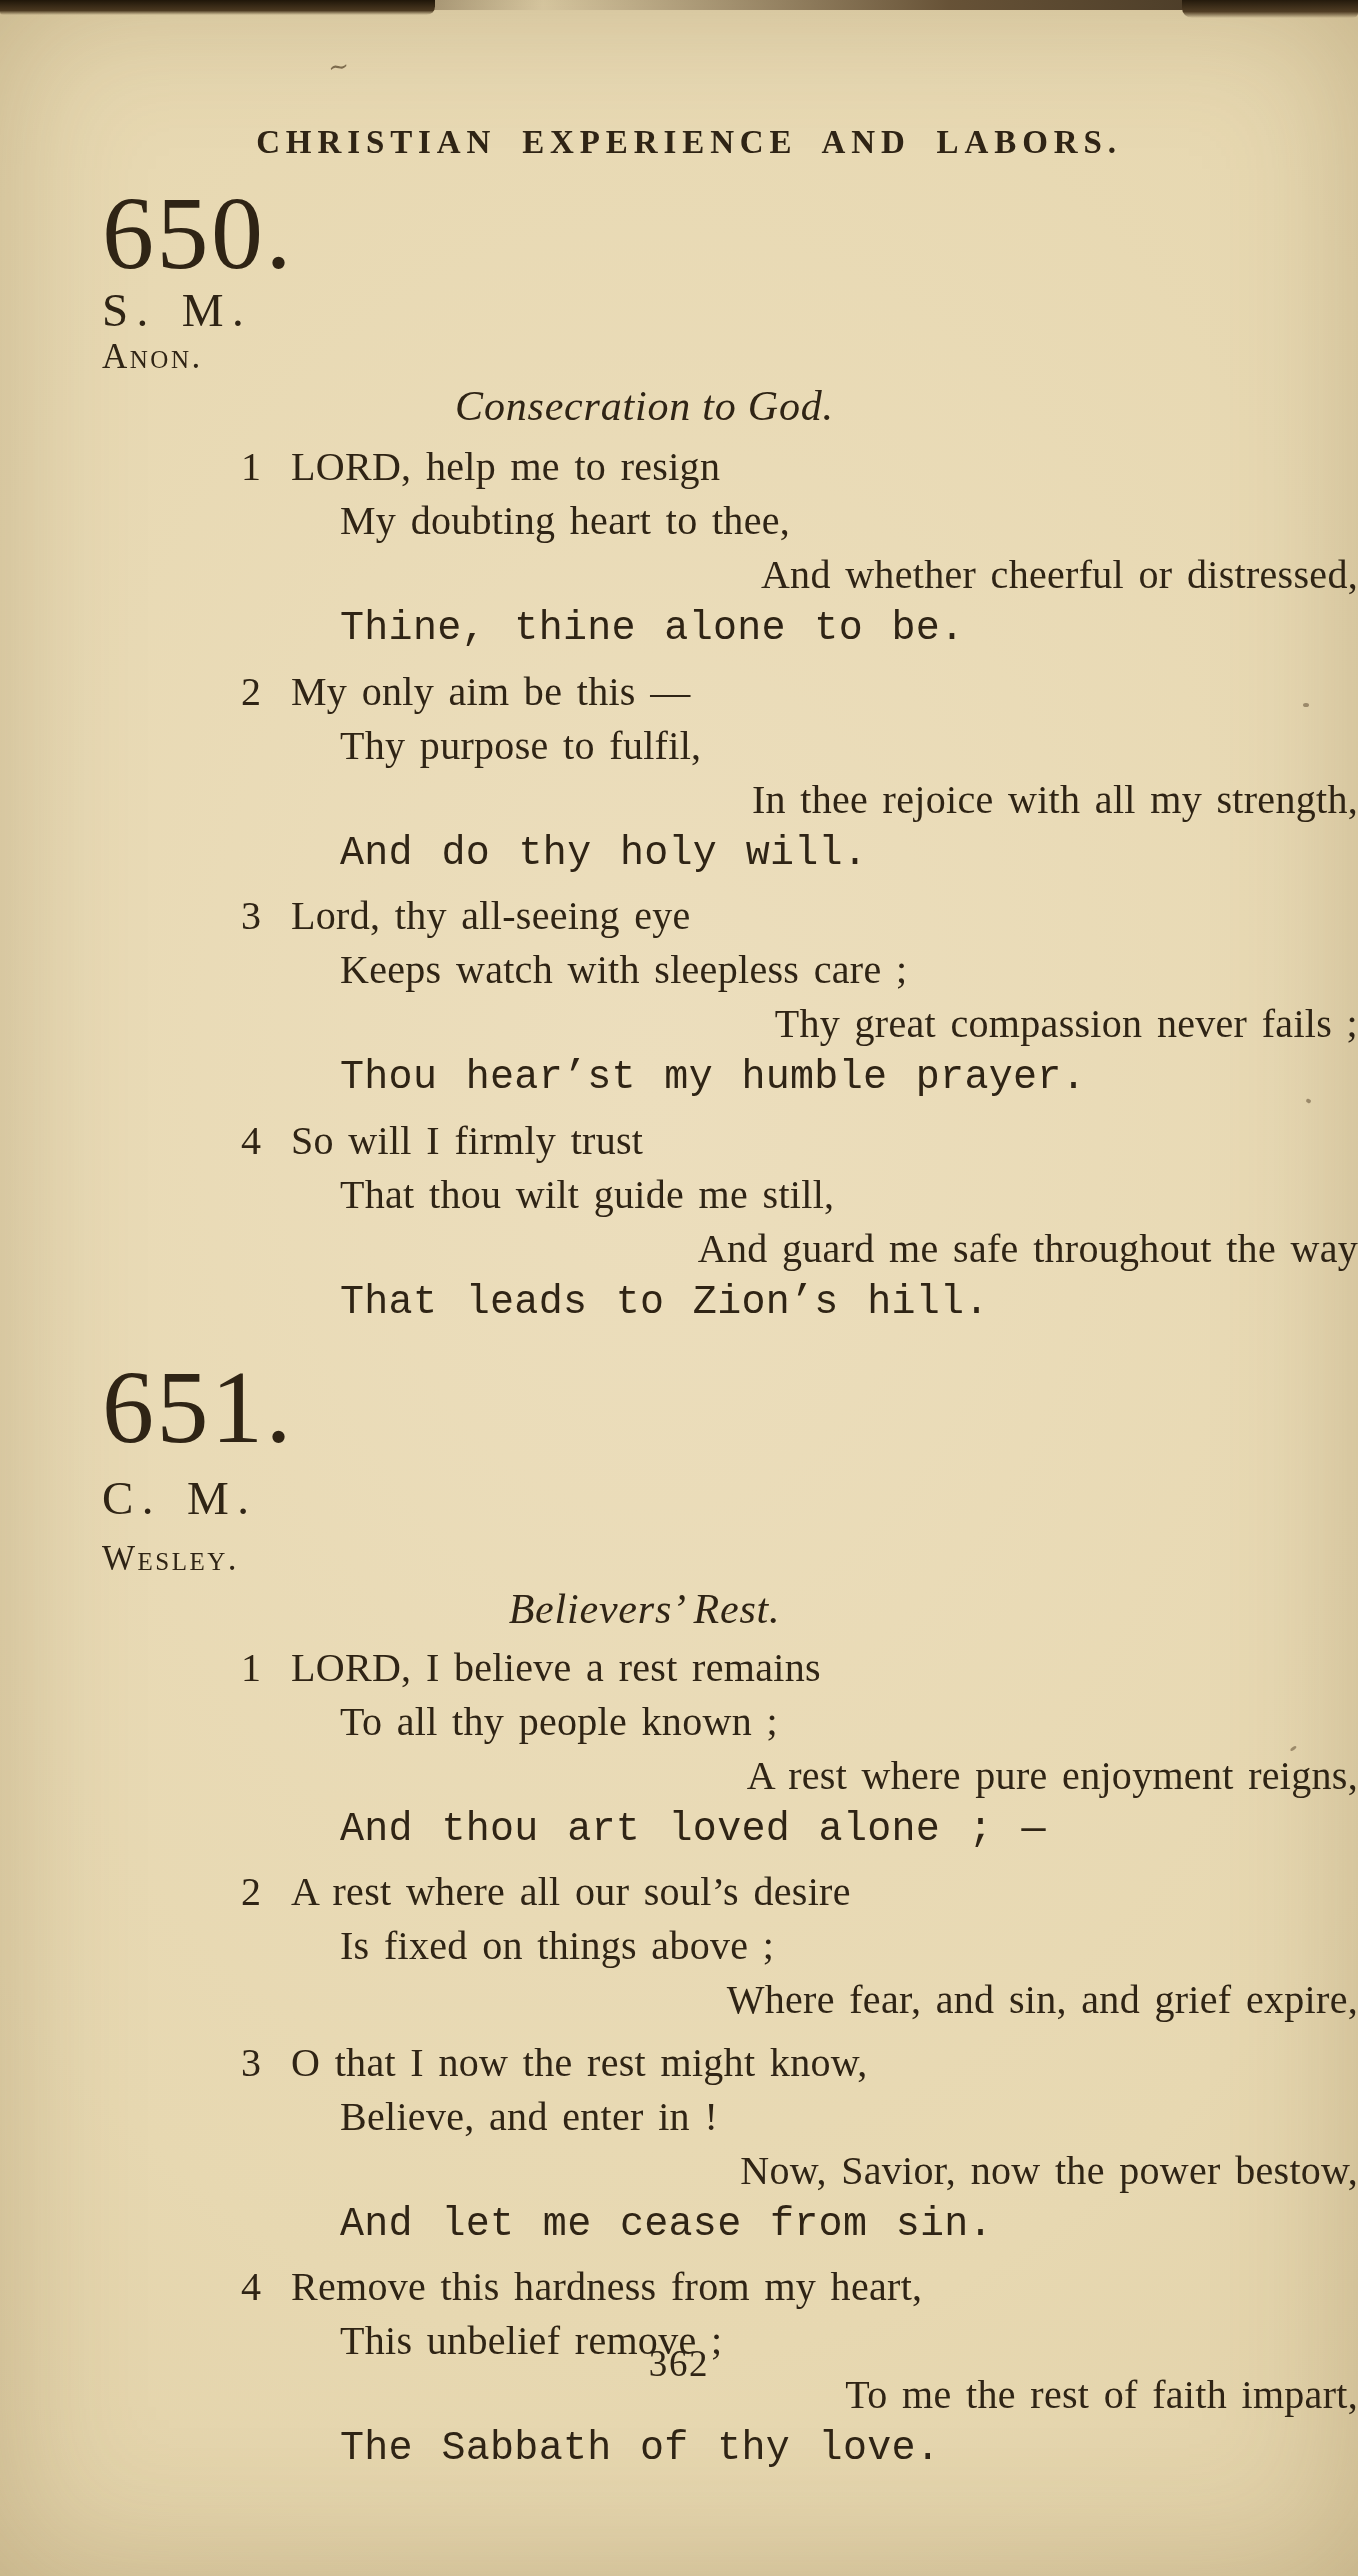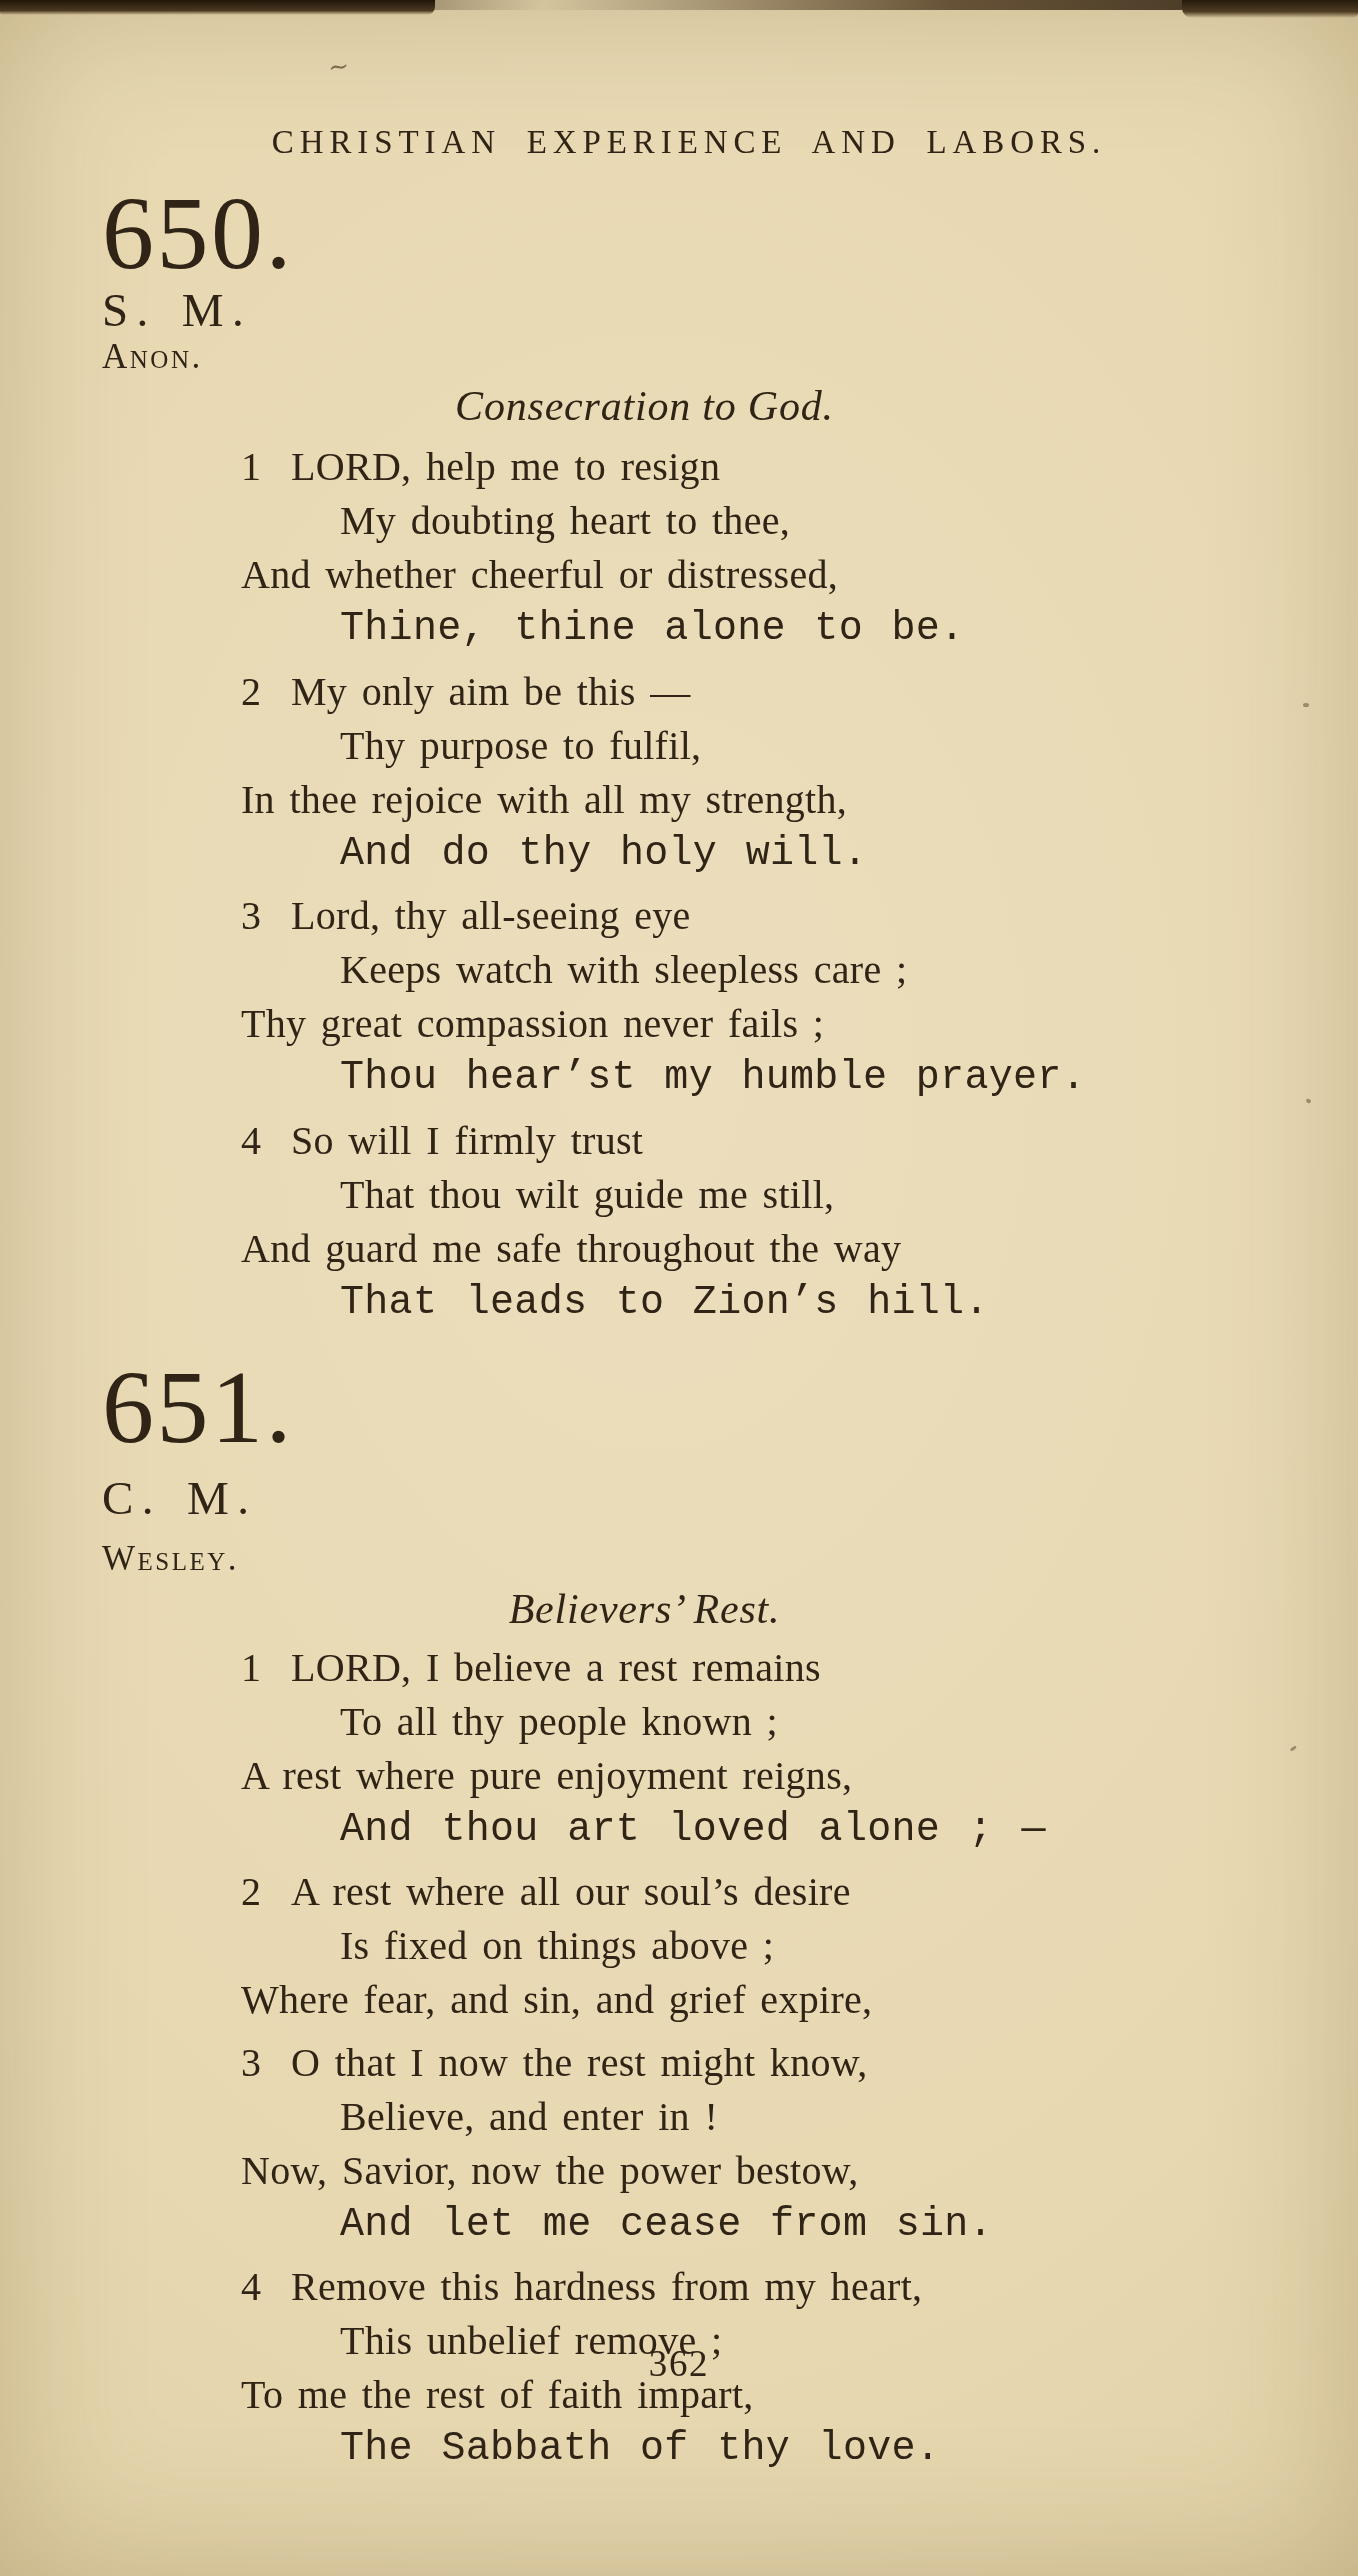--- a/index.html
+++ b/index.html
@@ -43,21 +43,21 @@
     transform: rotate(-6deg);
   }
   .speck { position: absolute; background: rgba(70, 52, 28, 0.45); border-radius: 50%; }
   .speck.s1 { top: 703px; left: 1303px; width: 5.9px; height: 4.2px; }
   .speck.s2 { top: 1099px; left: 1306px; width: 5px; height: 4.2px; transform: rotate(20deg); }
   .speck.s3 { top: 1747px; left: 1290px; width: 6.7px; height: 3.3px; transform: rotate(-35deg); }
 
   .running-header {
     text-align: center;
     font-size: 33px;
-    font-weight: 400;
+    font-weight: 700;
     letter-spacing: 5.9px;
     word-spacing: 11.7px;
     line-height: 40px;
     padding-left: 20px;
   }
 
   .hymn-heading {
     display: flex;
     align-items: baseline;
     margin: 22px 216px 0 102px;
@@ -100,21 +100,21 @@
   }
   .line {
     font-size: 40px;
     line-height: 54px;
     letter-spacing: 0.3px;
     word-spacing: 4.2px;
     white-space: nowrap;
   }
   .line.l0 { padding-left: 50px; }
   .line.l1 { padding-left: 99px; }
-  .line.l2 { padding-left: 0; }
+  .line.l2 { padding-left: 0; text-align: right; }
   .line.l3 { padding-left: 99px; font-family: Liberation Mono, monospace; }
 
   .page-number {
     position: absolute;
     top: 2342px;
     left: 0; right: 0;
     text-align: center;
     font-size: 37px;
     letter-spacing: 1.7px;
   }

